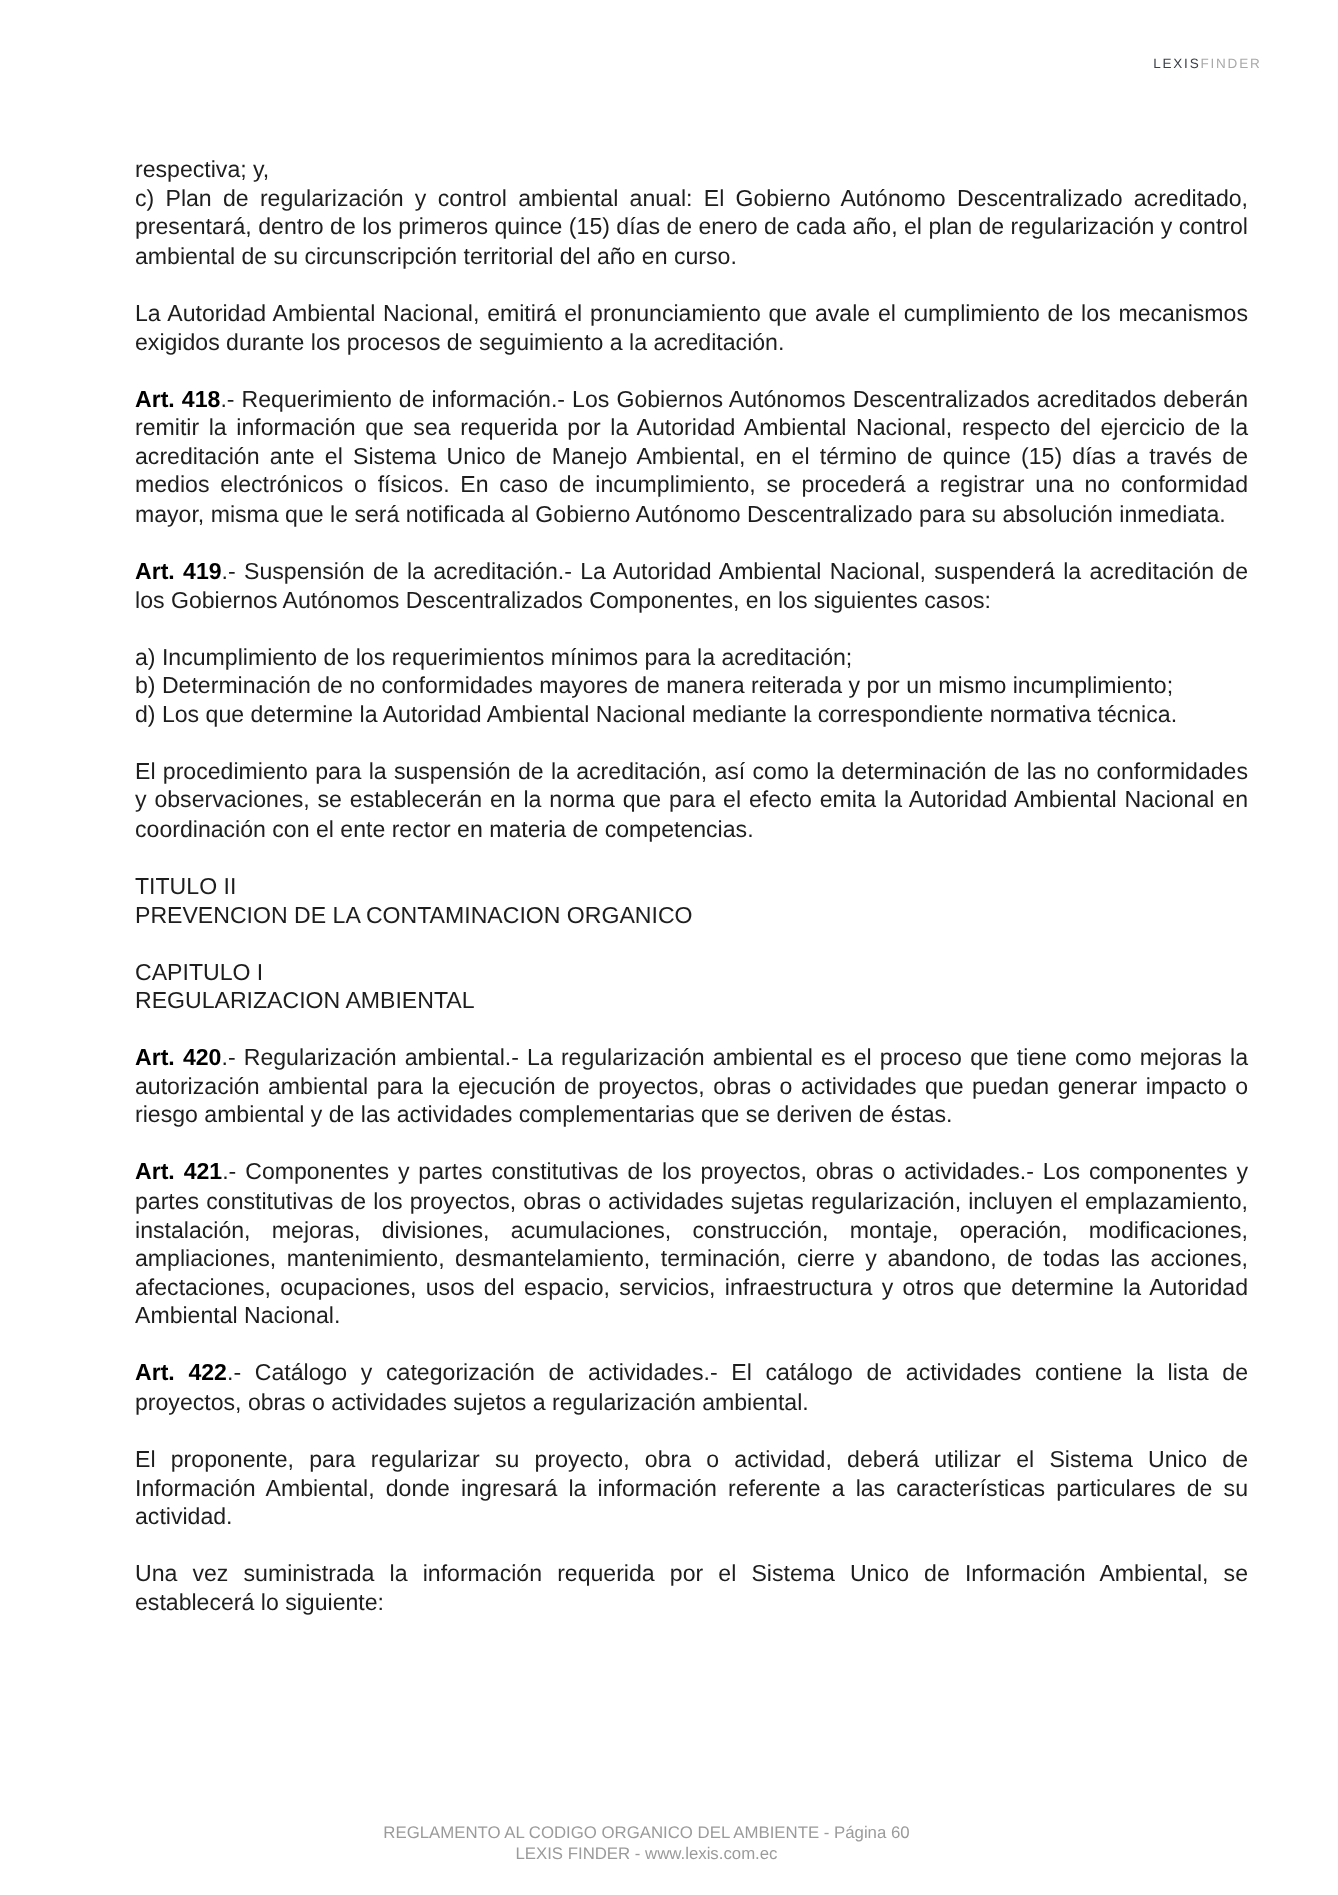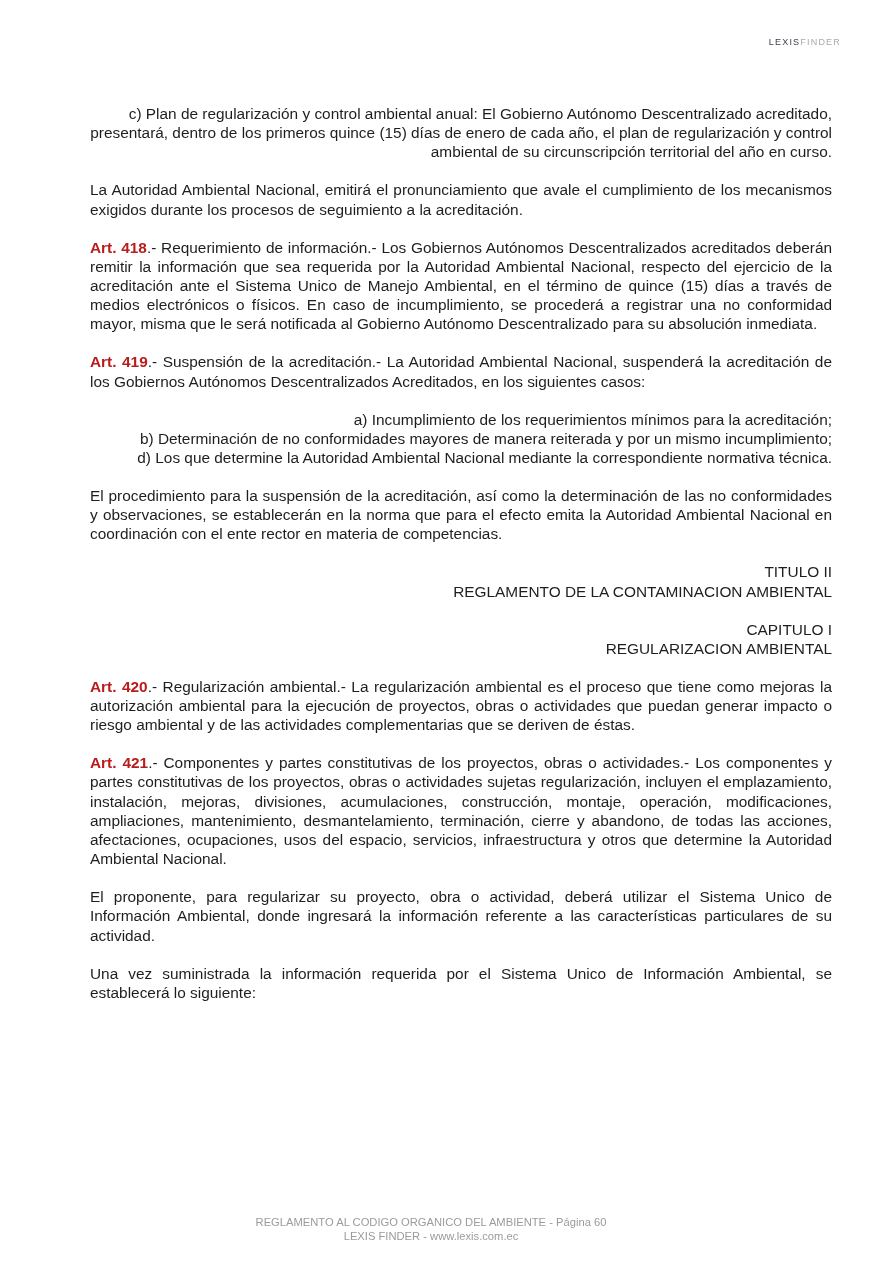--- a/index.html
+++ b/index.html
@@ -38,24 +38,23 @@
       width: 742px;
       font-size: 15.4px;
       line-height: 19.2px;
       text-align: justify;
     }
     .para {
       margin: 0 0 18.8px 0;
     }
     .line {
       display: block;
-      text-align: right;
     }
     .art-num {
-      color: #b91c1c;
+      color: #000000;
       font-weight: bold;
     }
     .heading {
       margin: 0 0 18.8px 0;
       text-align: left;
     }
     .footer {
       position: absolute;
       top: 1215px;
       left: 0;
@@ -69,59 +68,63 @@
 </head>
 <body>
 
 <div class="brand">
   <span class="b1">LEXIS</span><span class="b2">FINDER</span>
 </div>
 
 <div class="content">
 
   <div class="para">
+    <span class="line">respectiva; y,</span>
     <span class="line">c) Plan de regularización y control ambiental anual: El Gobierno Autónomo Descentralizado acreditado, presentará, dentro de los primeros quince (15) días de enero de cada año, el plan de regularización y control ambiental de su circunscripción territorial del año en curso.</span>
   </div>
 
   <div class="para">La Autoridad Ambiental Nacional, emitirá el pronunciamiento que avale el cumplimiento de los mecanismos exigidos durante los procesos de seguimiento a la acreditación.</div>
 
   <div class="para">
     <span class="art-num">Art. 418</span><span>.- Requerimiento de información.- Los Gobiernos Autónomos Descentralizados acreditados deberán remitir la información que sea requerida por la Autoridad Ambiental Nacional, respecto del ejercicio de la acreditación ante el Sistema Unico de Manejo Ambiental, en el término de quince (15) días a través de medios electrónicos o físicos. En caso de incumplimiento, se procederá a registrar una no conformidad mayor, misma que le será notificada al Gobierno Autónomo Descentralizado para su absolución inmediata.</span>
   </div>
 
   <div class="para">
-    <span class="art-num">Art. 419</span><span>.- Suspensión de la acreditación.- La Autoridad Ambiental Nacional, suspenderá la acreditación de los Gobiernos Autónomos Descentralizados Acreditados, en los siguientes casos:</span>
+    <span class="art-num">Art. 419</span><span>.- Suspensión de la acreditación.- La Autoridad Ambiental Nacional, suspenderá la acreditación de los Gobiernos Autónomos Descentralizados Componentes, en los siguientes casos:</span>
   </div>
 
   <div class="para">
     <span class="line">a) Incumplimiento de los requerimientos mínimos para la acreditación;</span>
     <span class="line">b) Determinación de no conformidades mayores de manera reiterada y por un mismo incumplimiento;</span>
     <span class="line">d) Los que determine la Autoridad Ambiental Nacional mediante la correspondiente normativa técnica.</span>
   </div>
 
   <div class="para">El procedimiento para la suspensión de la acreditación, así como la determinación de las no conformidades y observaciones, se establecerán en la norma que para el efecto emita la Autoridad Ambiental Nacional en coordinación con el ente rector en materia de competencias.</div>
 
   <div class="heading">
     <span class="line">TITULO II</span>
-    <span class="line">REGLAMENTO DE LA CONTAMINACION AMBIENTAL</span>
+    <span class="line">PREVENCION DE LA CONTAMINACION ORGANICO</span>
   </div>
 
   <div class="heading">
     <span class="line">CAPITULO I</span>
     <span class="line">REGULARIZACION AMBIENTAL</span>
   </div>
 
   <div class="para">
     <span class="art-num">Art. 420</span><span>.- Regularización ambiental.- La regularización ambiental es el proceso que tiene como mejoras la autorización ambiental para la ejecución de proyectos, obras o actividades que puedan generar impacto o riesgo ambiental y de las actividades complementarias que se deriven de éstas.</span>
   </div>
 
   <div class="para">
     <span class="art-num">Art. 421</span><span>.- Componentes y partes constitutivas de los proyectos, obras o actividades.- Los componentes y partes constitutivas de los proyectos, obras o actividades sujetas regularización, incluyen el emplazamiento, instalación, mejoras, divisiones, acumulaciones, construcción, montaje, operación, modificaciones, ampliaciones, mantenimiento, desmantelamiento, terminación, cierre y abandono, de todas las acciones, afectaciones, ocupaciones, usos del espacio, servicios, infraestructura y otros que determine la Autoridad Ambiental Nacional.</span>
   </div>
 
+  <div class="para">
+    <span class="art-num">Art. 422</span><span>.- Catálogo y categorización de actividades.- El catálogo de actividades contiene la lista de proyectos, obras o actividades sujetos a regularización ambiental.</span>
+  </div>
 
   <div class="para">El proponente, para regularizar su proyecto, obra o actividad, deberá utilizar el Sistema Unico de Información Ambiental, donde ingresará la información referente a las características particulares de su actividad.</div>
 
   <div class="para">Una vez suministrada la información requerida por el Sistema Unico de Información Ambiental, se establecerá lo siguiente:</div>
 
 </div>
 
 <div class="footer">
   <div>REGLAMENTO AL CODIGO ORGANICO DEL AMBIENTE - Página 60</div>
   <div>LEXIS FINDER - www.lexis.com.ec</div>

